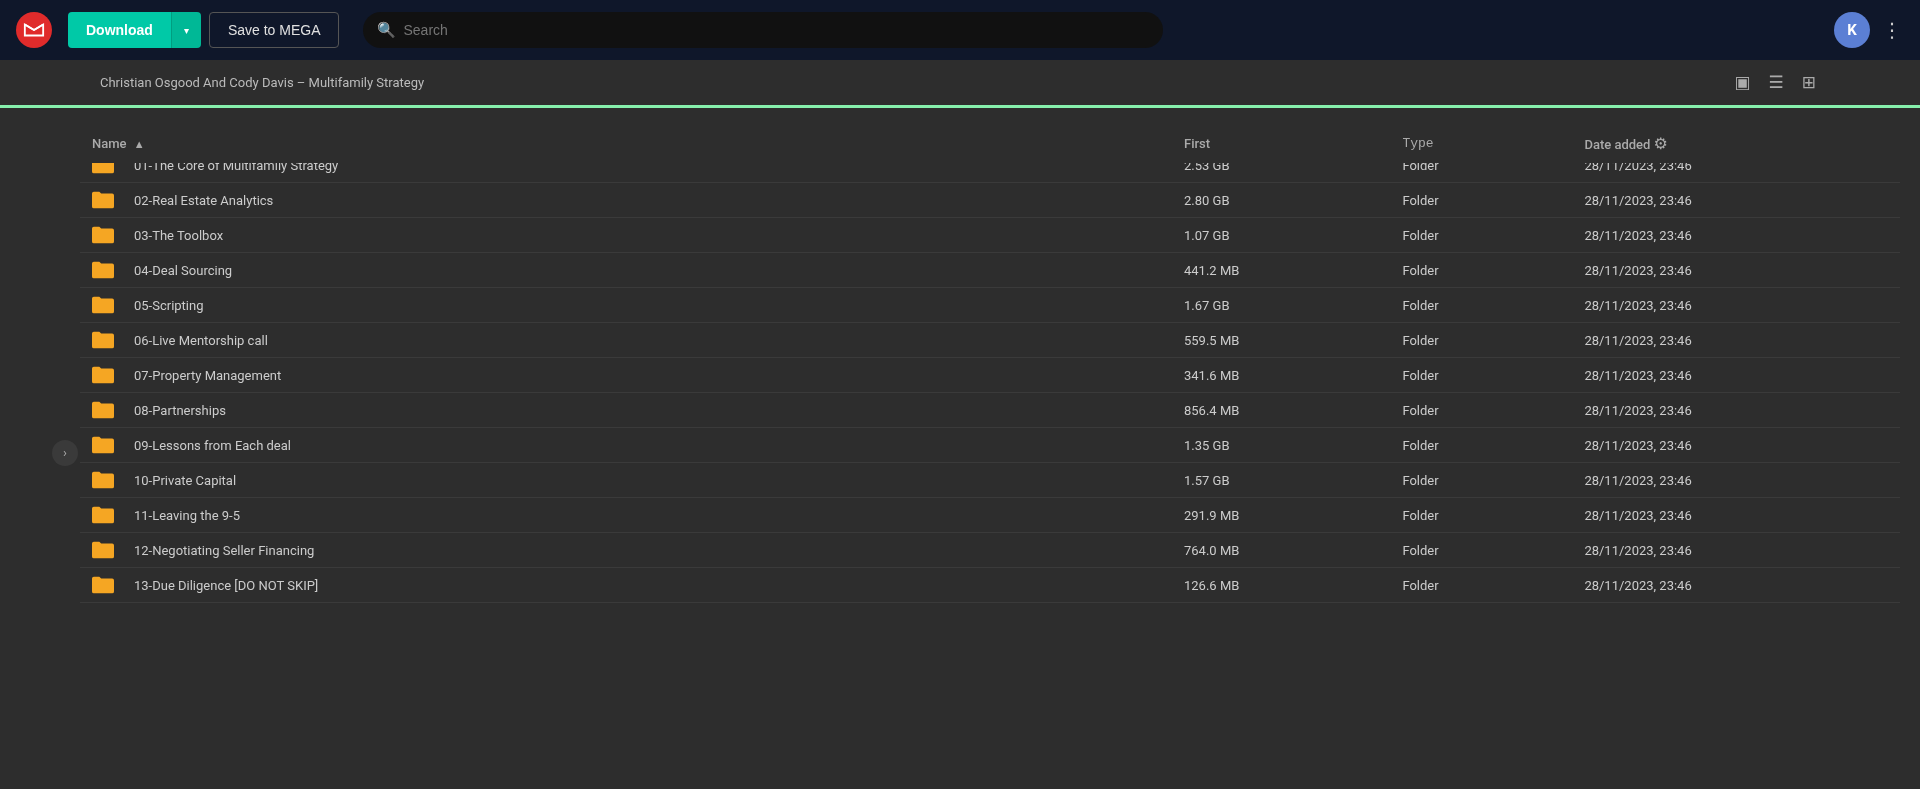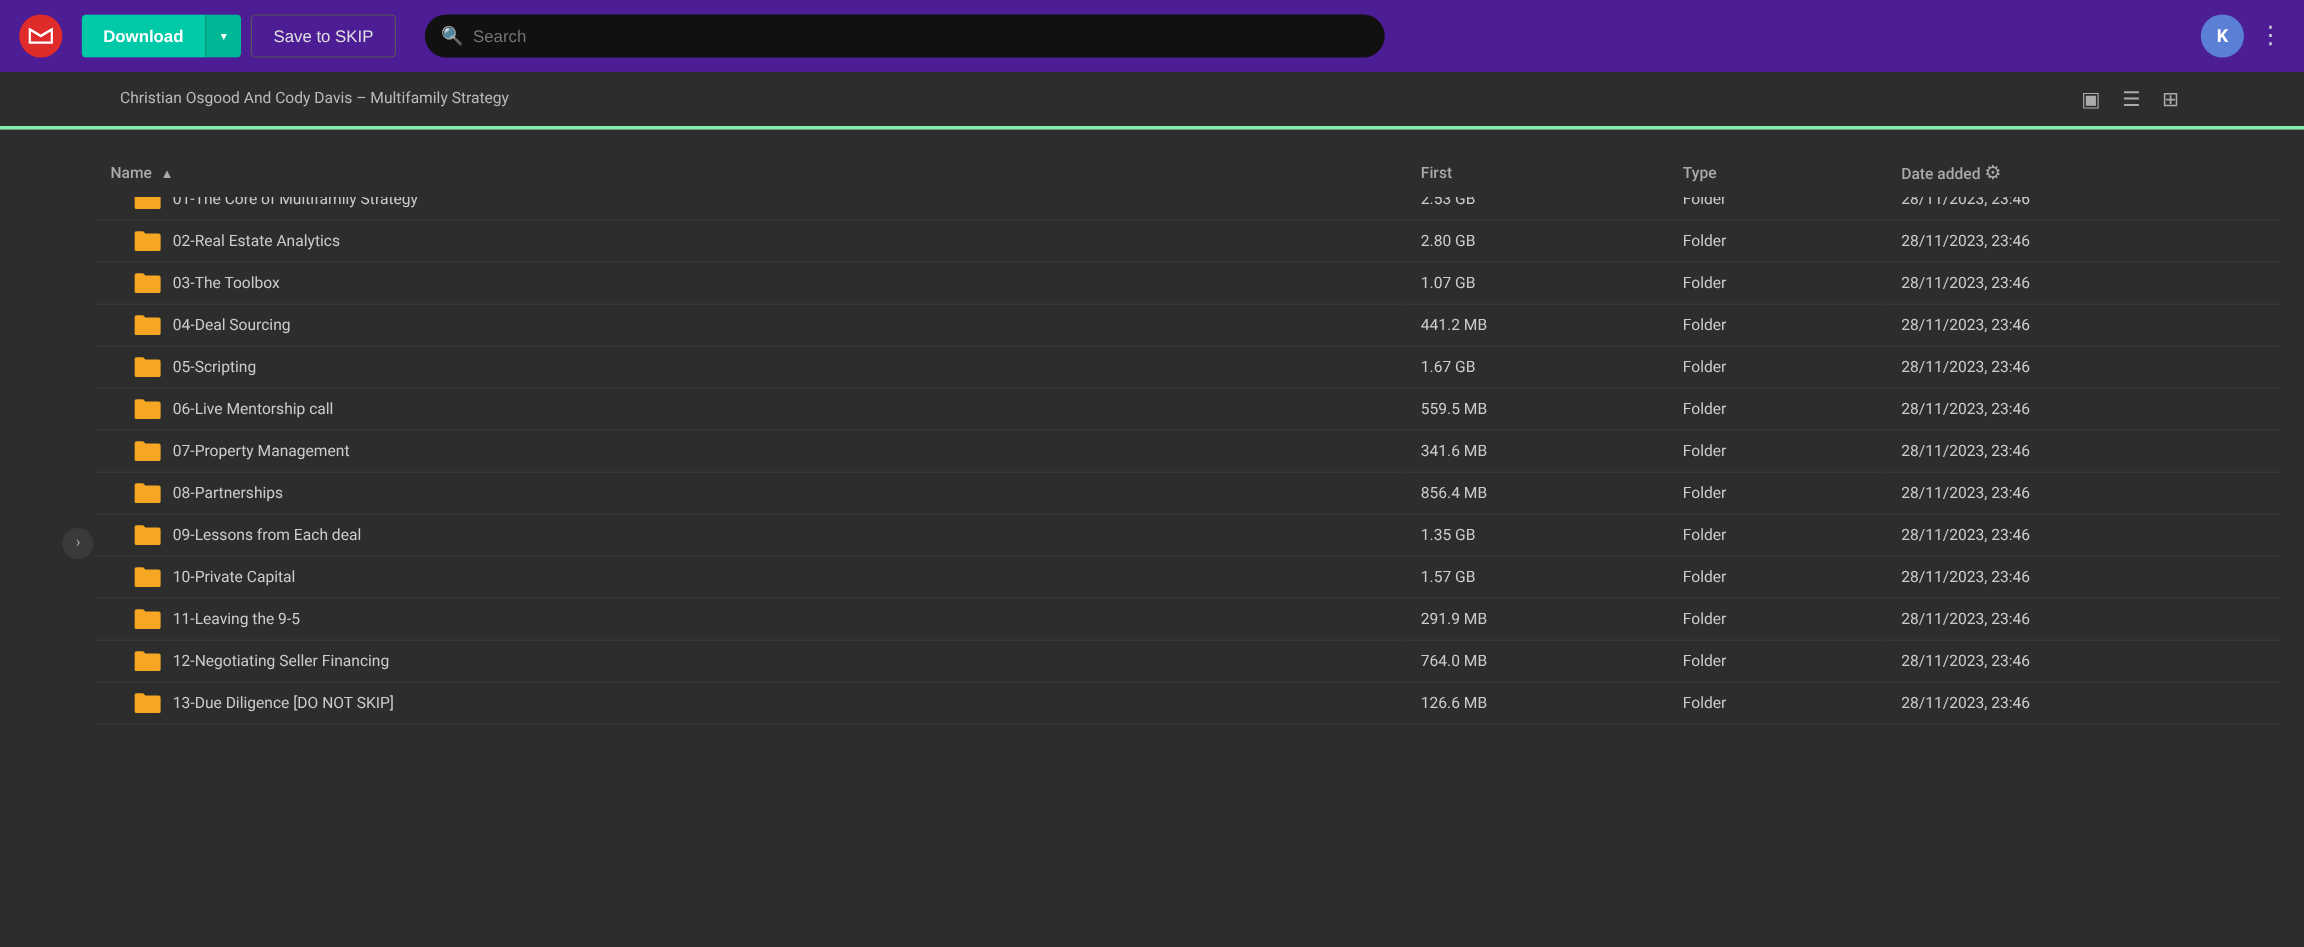--- a/index.html
+++ b/index.html
@@ -9,21 +9,21 @@
       font-family: -apple-system, BlinkMacSystemFont, 'Segoe UI', Roboto, sans-serif;
       font-size: 14px;
       height: 789px;
       overflow: hidden;
     }
 
     
     .topbar {
       display: flex;
       align-items: center;
-      background: #4c1d95;
+      background: #0f172a;
       padding: 0 16px;
       height: 60px;
       gap: 8px;
     }
 
     .mega-logo {
       width: 36px;
       height: 36px;
       background: #e02b2b;
       border-radius: 50%;
@@ -202,43 +202,42 @@
       font-size: 13px;
       border-bottom: 1px solid #3a3a3a;
       position: sticky;
       top: 16px;
       background: #2d2d2d;
     }
     .th-name {
       width: 60%;
     }
     .th-size { width: 12%; }
-    .th-type { width: 10%; }
+    .th-type { width: 10%; font-family: Liberation Mono, monospace; }
     .th-date { width: 18%; }
 
     .sort-arrow {
       display: inline-block;
       margin-left: 4px;
       font-size: 11px;
     }
 
     .file-table tbody tr {
       border-bottom: 1px solid #3a3a3a;
     }
     .file-table tbody td {
       padding: 8px 12px;
       font-size: 13px;
       color: #ccc;
     }
 
     .folder-cell {
       display: flex;
       align-items: center;
-      gap: 10px;
-      margin-left: 20px;
+      gap: 20px;
     }
     .folder-icon {
       width: 22px;
       height: 18px;
       flex-shrink: 0;
     }
 
     .settings-btn {
       background: none;
       border: none;
@@ -270,21 +269,21 @@
     </svg>
   </div>
 
   <div class="btn-download-group">
     <button class="btn-download-main">Download</button>
     <button class="btn-download-arrow">
       <span>▾</span>
     </button>
   </div>
 
-  <button class="btn-save">Save to SKIP</button>
+  <button class="btn-save">Save to MEGA</button>
 
   <div class="search-bar">
     <span class="search-icon">🔍</span>
     <input type="text" placeholder="Search" style="">
   </div>
 
   <div class="topbar-right">
     <div class="user-avatar">K</div>
     <button class="more-btn">
       <span>⋮</span>

